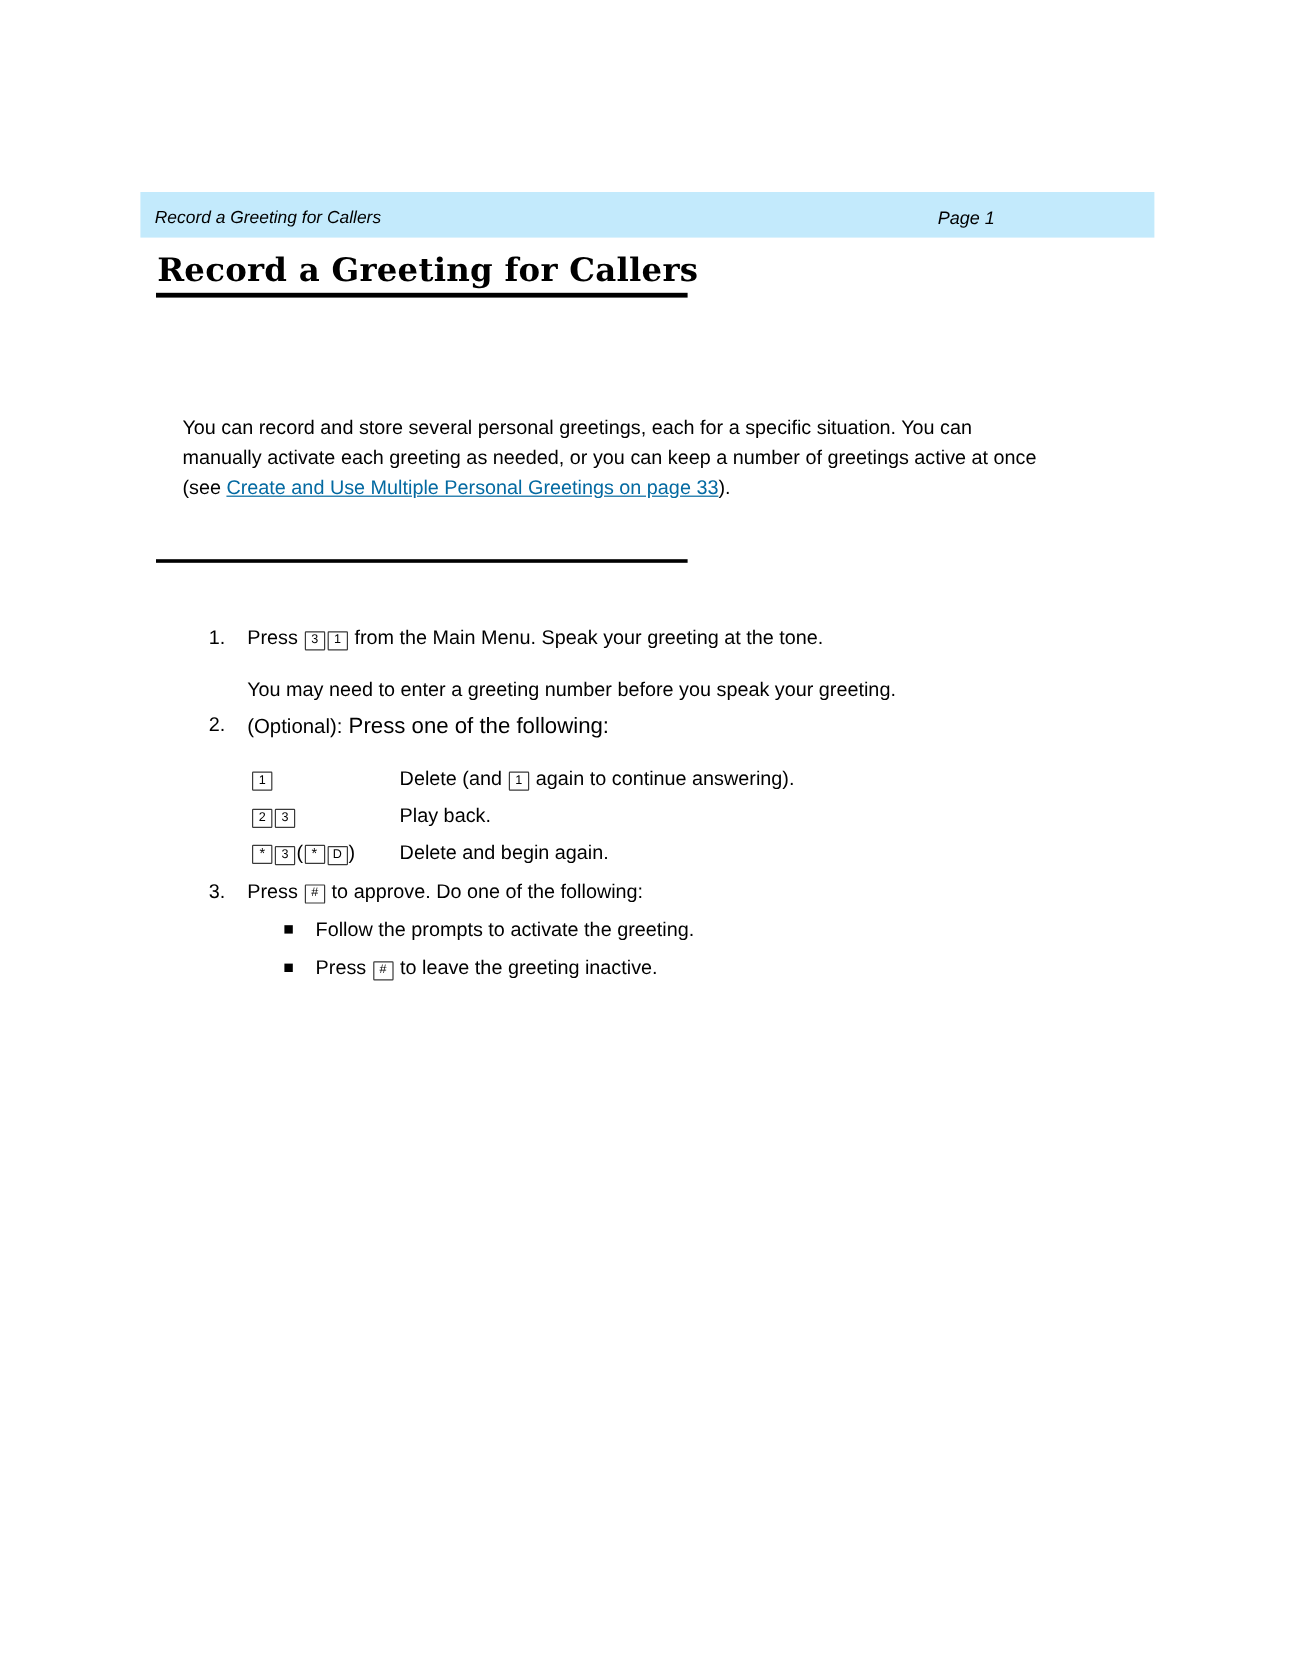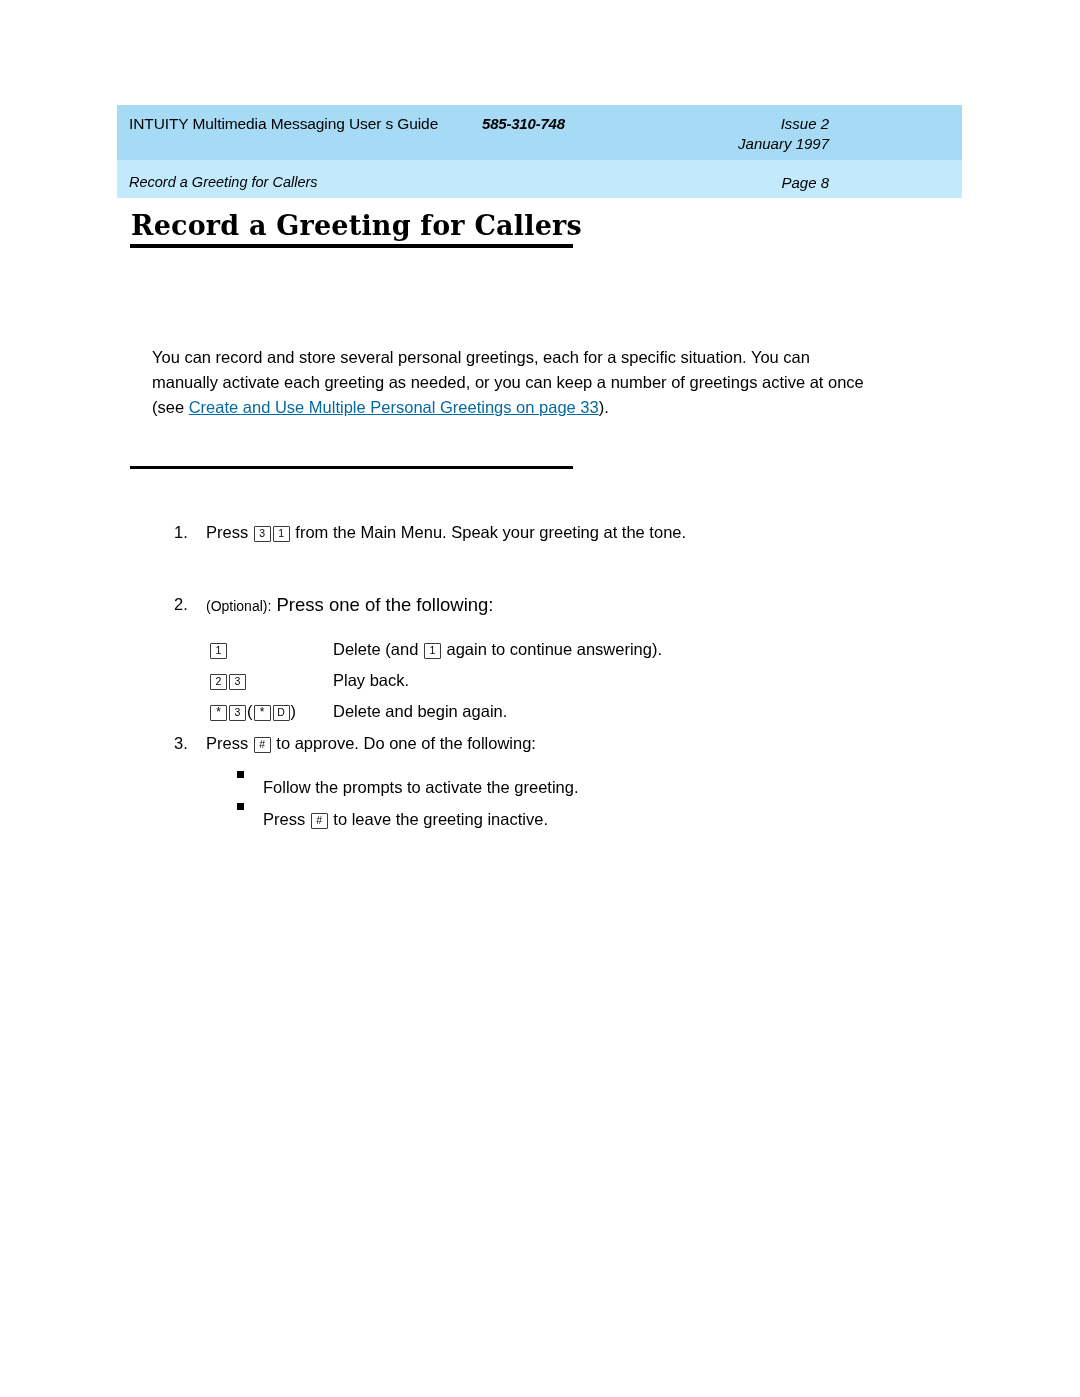--- a/index.html
+++ b/index.html
@@ -165,21 +165,21 @@
     position: absolute;
     left: 32px;
     top: 0;
     white-space: nowrap;
   }
   .step1 { left: 174px; top: 520px; width: 700px; }
   .step2 { left: 174px; top: 592px; width: 700px; }
   .step3 { left: 174px; top: 731px; width: 700px; }
 
   .small-optional {
-    font-size: 14px;
+    font-size: 17px;
   }
   .big-press {
     font-size: 18.5px;
     margin-top: 40px;
   }
 
   
   .key {
     display: inline-block;
     min-width: 11px;
@@ -236,57 +236,52 @@
     position: absolute;
     left: 0;
     top: 8px;
     width: 7px;
     height: 7px;
     background: #000000;
   }
   .bullet-text {
     position: absolute;
     left: 26px;
-    top: 12px;
+    top: 0;
     white-space: nowrap;
   }
   .bullet1 { left: 237px; top: 763px; width: 620px; }
   .bullet2 { left: 237px; top: 795px; width: 620px; }
 </style>
 </head>
 <body>
 
 <div class="page">
 
-  <div class="header-band band-top">
-    <div class="hdr-guide">INTUITY Multimedia Messaging User s Guide</div>
-    <div class="hdr-docnum">585-310-748</div>
-    <div class="hdr-issue">Issue 2</div>
-    <div class="hdr-date">January 1997</div>
-  </div>
 
   <div class="header-band band-bottom">
     <div class="hdr-section">Record a Greeting for Callers</div>
-    <div class="hdr-page">Page 8</div>
+    <div class="hdr-page">Page 1</div>
   </div>
 
   <div class="h1-title">Record a Greeting for Callers</div>
   <div class="h1-rule"></div>
 
 
   <div class="para p-intro2"><span>You can record and store several personal greetings, each for a specific situation. You can manually activate each greeting as needed, or you can keep a number of greetings active at once (see </span><a class="xref-link" href="#"> Create and Use Multiple Personal Greetings  on page 33</a><span>).</span></div>
 
   <div class="h2-rule"></div>
 
 
   <div class="step step1">
     <span class="step-num">1.</span>
     <span class="step-body"><span>Press </span><span class="key">3</span><span class="key">1</span><span> from the Main Menu. Speak your greeting at the tone.</span></span>
   </div>
 
+  <div class="para p-note">You may need to enter a greeting number before you speak your greeting.</div>
 
   <div class="step step2">
     <span class="step-num">2.</span>
     <span class="step-body"><span class="small-optional">(Optional):</span><span class="big-press"> Press one of the following:</span></span>
   </div>
 
   <div class="opt-row optrow1">
     <span class="opt-keys"><span class="key">1</span></span>
     <span class="opt-desc"><span>Delete (and </span><span class="key">1</span><span> again to continue answering).</span></span>
   </div>

